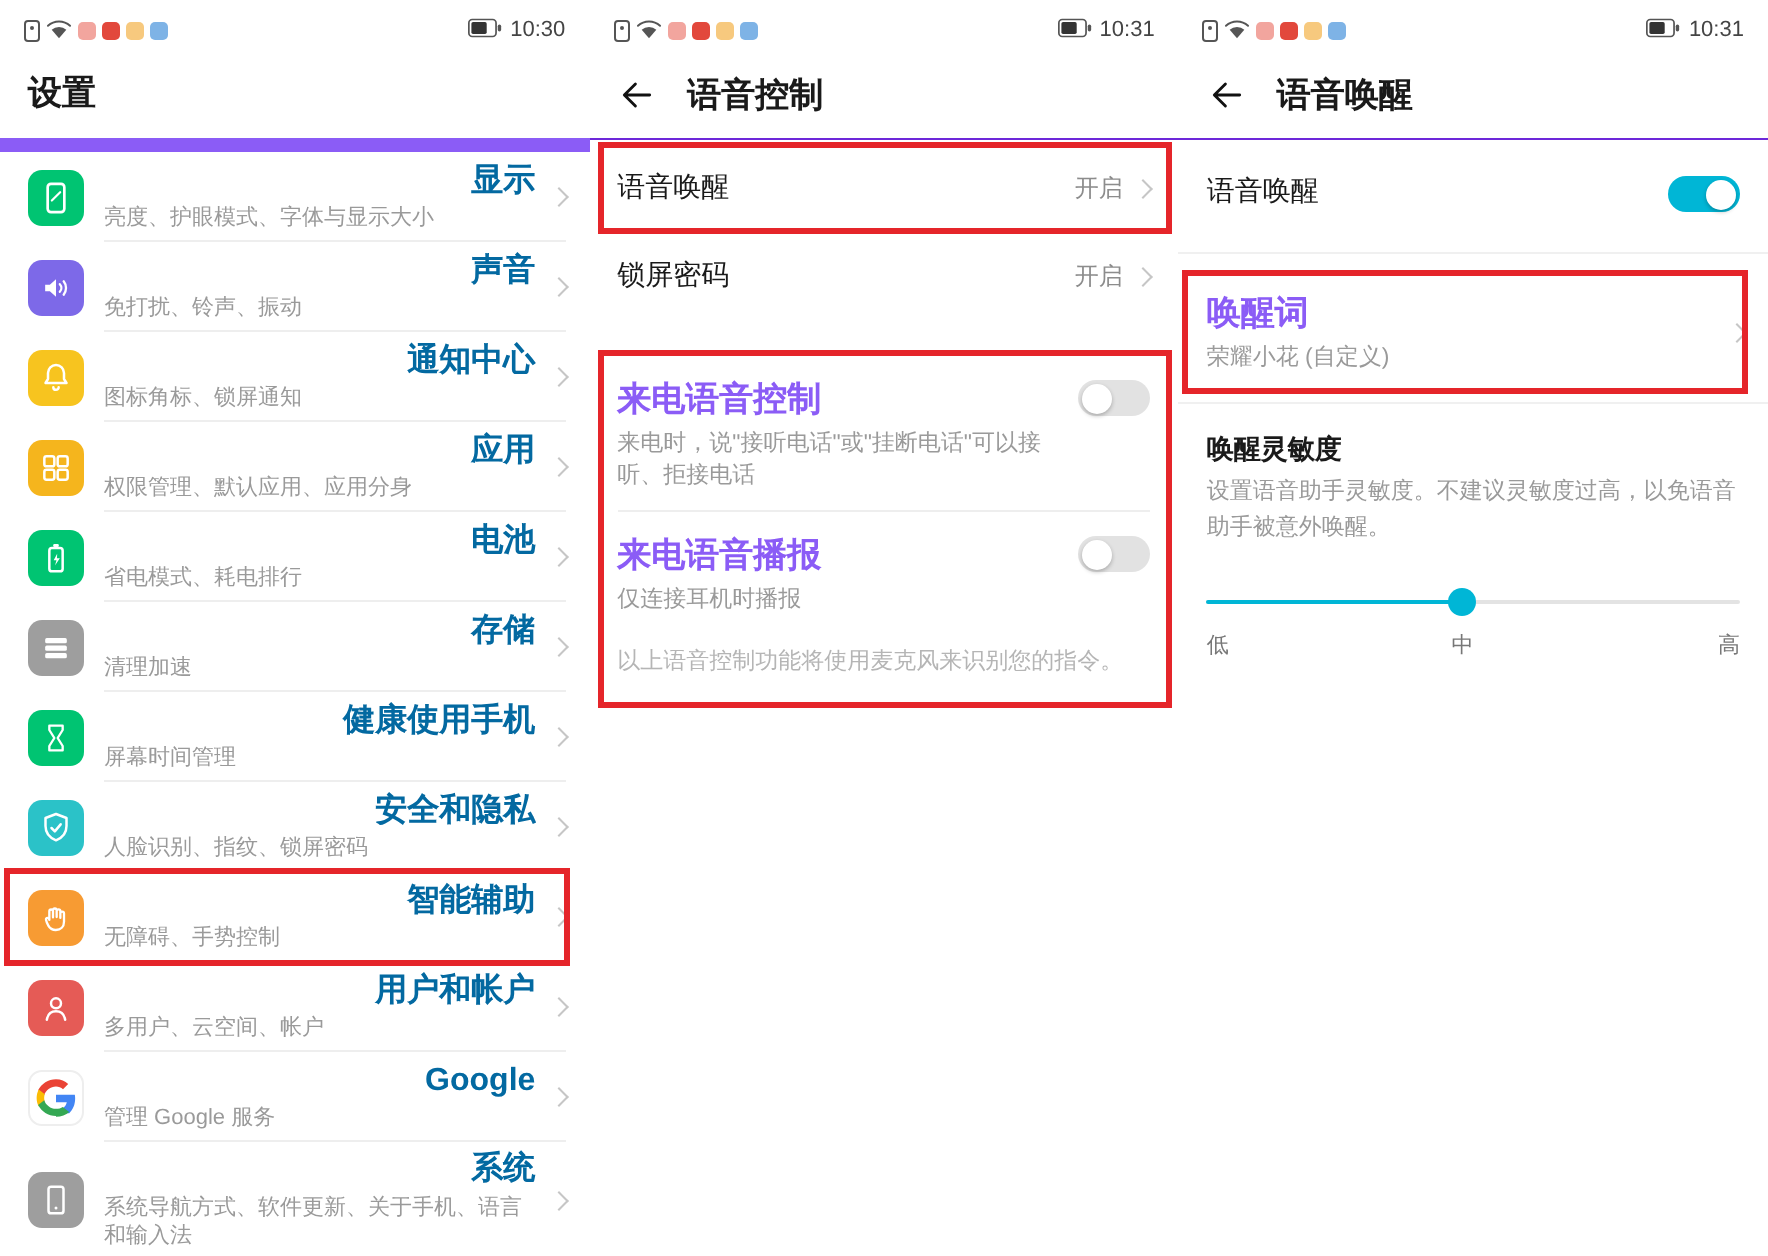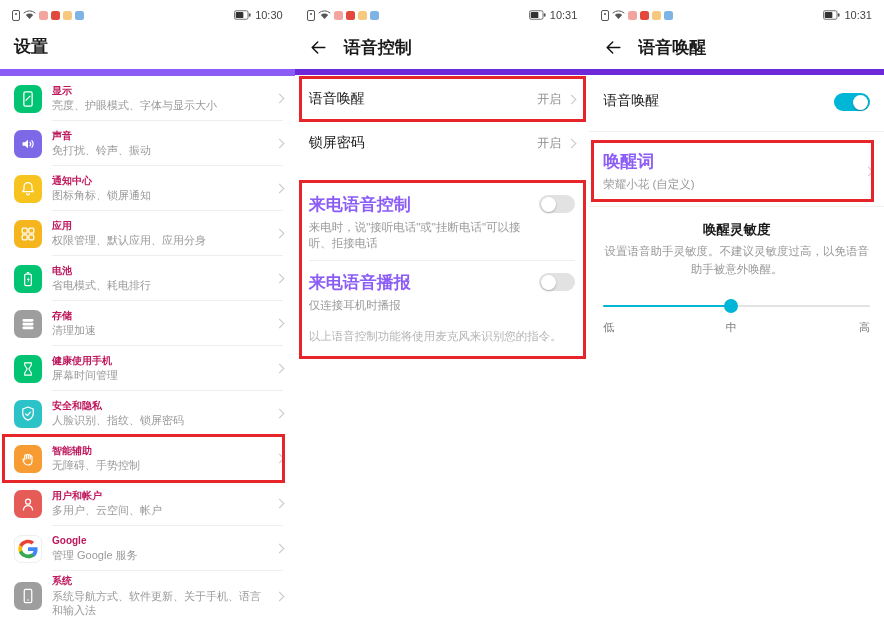--- a/index.html
+++ b/index.html
@@ -11,32 +11,32 @@
   .statusbar { height:28px; display:flex; align-items:center; justify-content:space-between; padding:2px 12px 0 12px; }
   .sb-left { display:flex; align-items:center; gap:3px; }
   .sb-right { display:flex; align-items:center; gap:4px; }
   .sb-time { font-size:11px; color:#444; }
   .badge { width:9px; height:9px; border-radius:2.5px; display:inline-block; }
   .doc-ic { width:8px; height:11px; border:1px solid #555; border-radius:2px; position:relative; }
   .doc-ic::after { content:""; position:absolute; left:2px; top:2px; width:2px; height:2px; background:#555; border-radius:1px; }
 
   
   .page-title { font-size:17px; font-weight:bold; color:#1a1a1a; padding:7px 14px 11px 14px; border-bottom:7px solid #8b5cf6; }
-  .subheader { display:flex; align-items:center; gap:15px; padding:8px 14px 10px 14px; border-bottom:6px solid #6d28d9; }
+  .subheader { display:flex; align-items:center; gap:15px; padding:8px 14px 10px 14px; border-bottom:1px solid #6d28d9; }
   .subheader .ht { font-size:17px; font-weight:bold; color:#1a1a1a; }
   .backbtn { width:20px; height:20px; display:flex; align-items:center; justify-content:center; cursor:pointer; }
 
   
   .s-row { min-height:45px; display:flex; align-items:center; padding:3px 12px 3px 14px; position:relative; }
   .s-row::after { content:""; position:absolute; left:52px; right:12px; bottom:0; border-bottom:1px solid #eeeeee; }
   .s-row:last-child::after { display:none; }
   .s-icon { width:28px; height:28px; border-radius:7px; flex:0 0 auto; display:flex; align-items:center; justify-content:center; }
   .s-icon svg { width:20px; height:20px; }
   .s-text { flex:1; display:flex; flex-direction:column; padding:0 8px 0 10px; min-width:0; }
-  .s-title { font-size:10px; font-weight:bold; color:#be185d; line-height:1.35; }
+  .s-title { font-size:16px; font-weight:bold; color:#0369a1; line-height:1.35;text-align:right; }
   .s-sub { font-size:11px; color:#9a9a9a; line-height:1.35; margin-top:1px; }
   .chev { width:7px; height:7px; border-top:1.5px solid #c6c6c6; border-right:1.5px solid #c6c6c6; transform:rotate(45deg); flex:0 0 auto; }
 
   
   .hl-row::before { content:""; position:absolute; left:2px; right:10px; top:-2px; bottom:-2px; border:3px solid #e5252a; pointer-events:none; z-index:5; }
   .hl-box::before { content:""; position:absolute; left:4px; right:3px; top:-3px; bottom:-3px; border:3px solid #e5252a; pointer-events:none; z-index:5; }
 
   
   .vc-row { height:40px; display:flex; align-items:center; padding:0 14px; position:relative; margin-top:4px; }
   .vc-label { flex:1; font-size:14px; font-weight:500; color:#1a1a1a; }
@@ -54,21 +54,21 @@
   .toggle .knob { position:absolute; top:1.5px; width:15px; height:15px; border-radius:50%; background:#fff; box-shadow:0 1px 2px rgba(0,0,0,.25); }
   .toggle.off { background:#e2e2e2; }
   .toggle.off .knob { left:2px; }
   .toggle.on .knob { right:2px; }
 
   
   .wk-row { height:40px; display:flex; align-items:center; padding:0 14px; margin-top:6px; }
   .wk-label { flex:1; font-size:14px; font-weight:500; color:#1a1a1a; }
   .ww-row { display:flex; align-items:center; padding:8px 12px 8px 14px; position:relative; margin-top:10px; }
   .ww-text { flex:1; }
-  .sens { padding:14px 14px 0 14px;text-align:center; }
+  .sens { padding:14px 14px 0 14px; }
   .sens-title { font-size:13.5px; font-weight:bold; color:#1a1a1a; }
   .sens-desc { font-size:11.5px; color:#9a9a9a; line-height:1.5; margin-top:4px; }
   .slider-wrap { position:relative; height:16px; margin:20px 14px 0 14px; cursor:pointer; }
   .slider-track { position:absolute; left:0; right:0; top:7px; height:2px; background:#e3e3e3; border-radius:1px; }
   .slider-fill { position:absolute; left:0; top:7px; height:2px; border-radius:1px; }
   .slider-thumb { position:absolute; top:1px; width:14px; height:14px; border-radius:50%; transform:translateX(-50%); }
   .ticks { position:relative; height:16px; margin:6px 14px 0 14px; font-size:11px; color:#777; }
   .tick-low { position:absolute; left:0; }
   .tick-mid { position:absolute; left:48%; transform:translateX(-50%); }
   .tick-high { position:absolute; right:0; }

